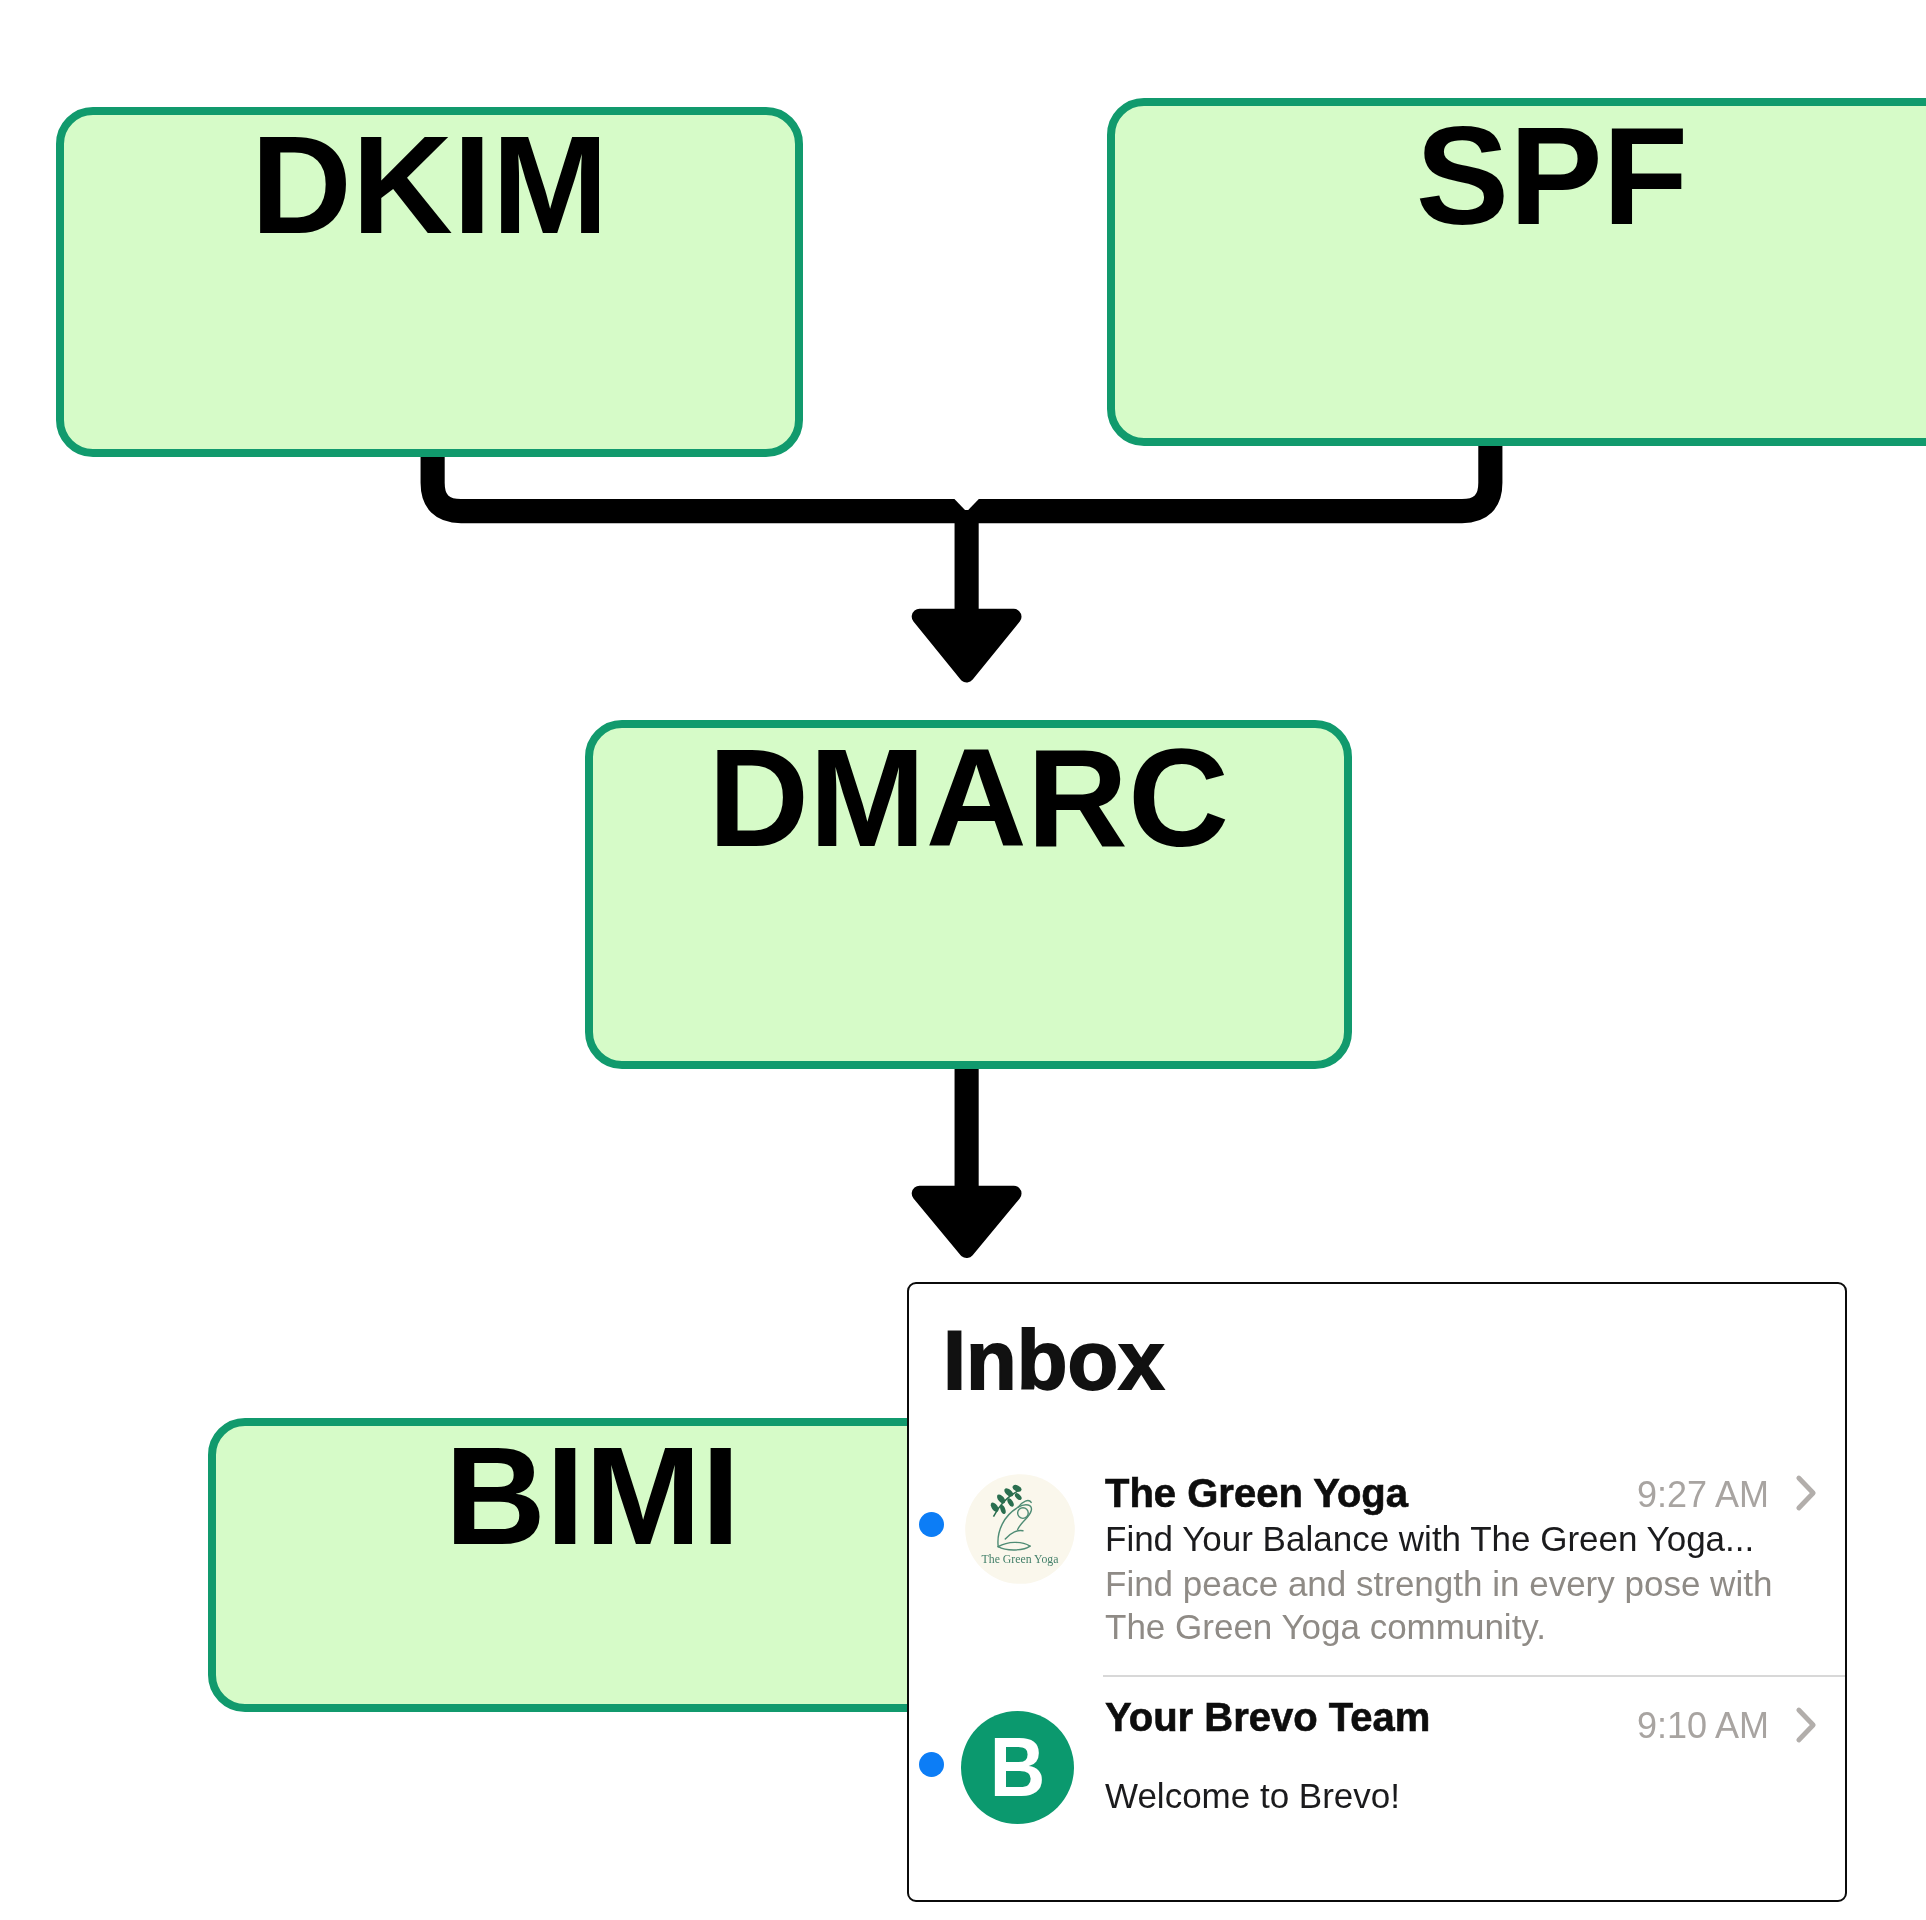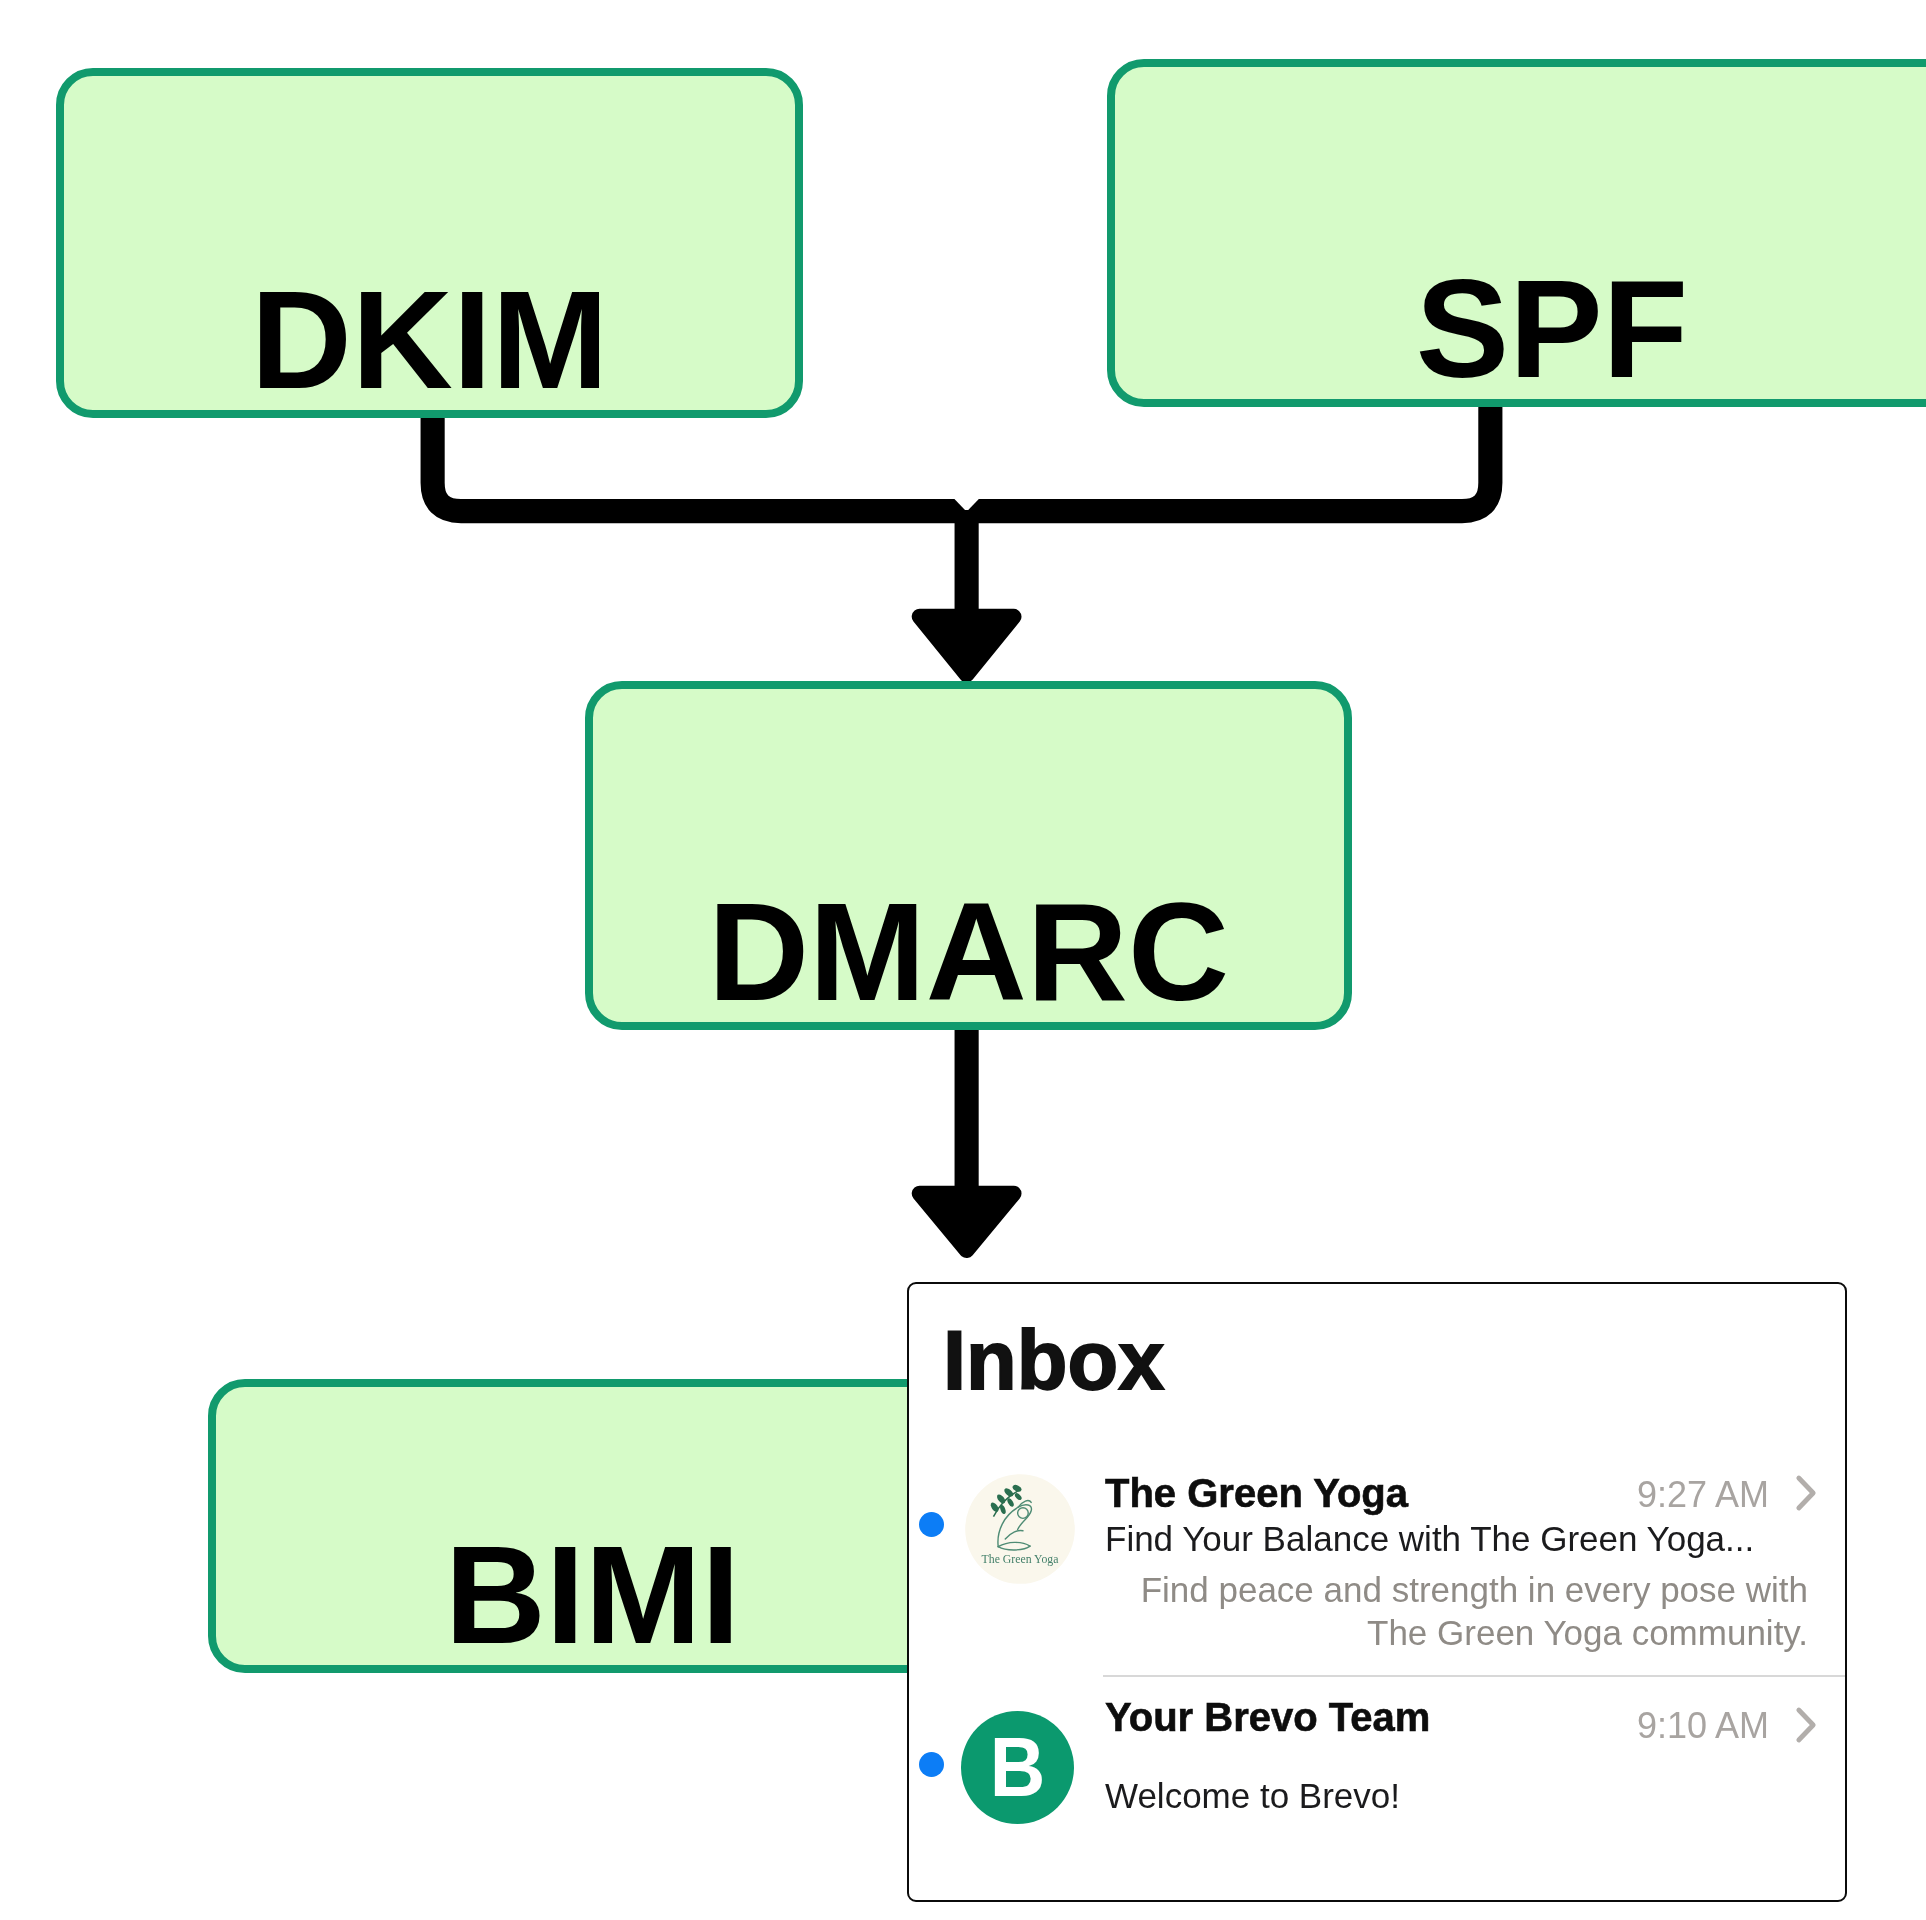--- a/index.html
+++ b/index.html
@@ -7,22 +7,22 @@
        font-family:"Liberation Sans","DejaVu Sans",sans-serif;}
   .stage{position:absolute;inset:0;}
 
   
   .connectors{position:absolute;left:0;top:0;z-index:1;}
   .ln{fill:none;stroke:#000000;stroke-width:40;stroke-linejoin:round;}
   .head{fill:#000000;stroke:#000000;stroke-width:26;stroke-linejoin:round;}
 
   
   .node{position:absolute;z-index:2;background:#d6fbc8;border:8.4px solid #119a6d;
-        border-radius:37px;box-sizing:border-box;display:flex;align-items:flex-end;
-        justify-content:center;}
+        border-radius:37px;box-sizing:border-box;display:flex;align-items:flex-start;
+        justify-content:center;margin-top:39px;}
   .node span{font-weight:bold;font-size:140px;color:#000;letter-spacing:0px;line-height:1;}
   .node-dkim {left:56px;  top:68px;  width:747px; height:350px;}
   .node-spf  {left:1107px;top:59px;   width:890px; height:348px;}
   .node-dmarc{left:585px; top:681px; width:767px; height:349px;}
   .node-bimi {left:208px; top:1379px; width:769px; height:294px;}
 
   
   .card{position:absolute;z-index:3;left:907px;top:1258px;width:940px;height:620px;
         background:#ffffff;border:2.4px solid #0b0b0b;border-radius:9px;box-sizing:border-box;margin-top:24px;}
   .card-title{position:absolute;left:34px;top:35px;font-size:83px;font-weight:bold;
@@ -44,21 +44,21 @@
   .time-1{top:191px;}
   .time-2{top:422px;}
   .chev{position:absolute;width:24px;height:42px;}
   .chev-1{left:885px;top:188px;}
   .chev-2{left:885px;top:420px;}
   .subject{position:absolute;left:196px;font-size:35px;color:#1b1b1d;line-height:1.2;}
   .subject-1{top:234px;}
   .subject-2{top:491px;}
   .preview{position:absolute;left:196px;width:703px;font-size:35px;color:#8f8b86;
            line-height:43px;}
-  .preview-1{top:284px;text-align:right;}
+  .preview-1{top:278px;}
   .preview-2{top:518px;}
   .divider{position:absolute;left:194px;right:0;top:391px;height:1.8px;background:#d8d8d8;}
 </style>
 </head>
 <body>
 
 <div class="stage">
 
   <svg class="connectors" width="1926" height="1920" viewBox="0 0 3192 3182">
     <path class="ln" d="M717,682 L717,800 Q717,847 764,847 L1602,847"></path>

